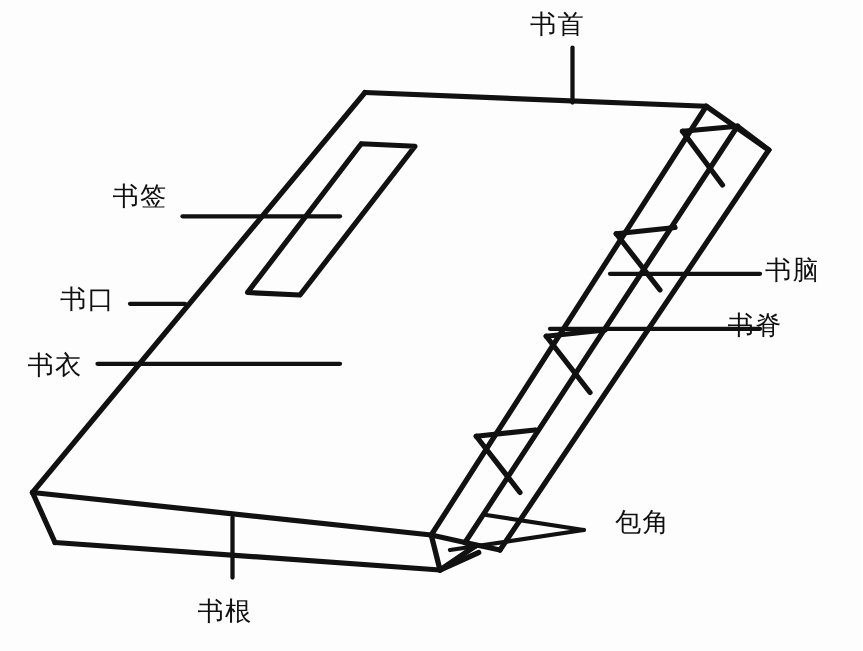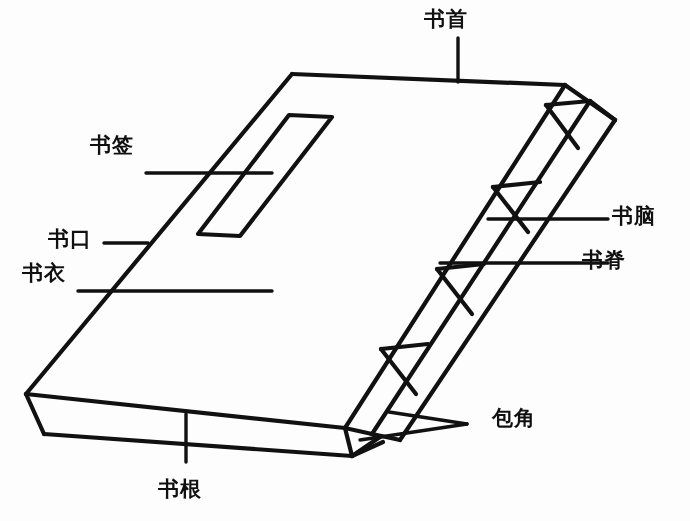--- a/index.html
+++ b/index.html
@@ -22,30 +22,30 @@
     position: absolute;
     left: 0;
     top: 0;
     width: 690px;
     height: 521px;
   }
   .label {
     position: absolute;
     font-family: "DejaVu Sans", sans-serif;
     font-size: 21px;
-    font-weight: 700;
+    font-weight: 400;
     color: #101010;
     letter-spacing: 1px;
     white-space: nowrap;
     line-height: 1;
   }
   .lbl-shushou  { left: 424px; top: 9px; }
-  .lbl-shuqian  { left: 90px;  top: 135px; }
+  .lbl-shuqian  { left: 90px;  top: 147px; }
   .lbl-shukou   { left: 48px;  top: 229px; }
-  .lbl-shuyi    { left: 22px;  top: 263px; text-align: center; }
+  .lbl-shuyi    { left: 22px;  top: 282px; text-align: center; }
   .lbl-shunao   { left: 612px; top: 206px; text-align: right; }
   .lbl-shuji    { left: 582px; top: 250px; }
   .lbl-baojiao  { left: 492px; top: 408px; }
   .lbl-shugen   { left: 158px; top: 479px; }
 </style>
 </head>
 <body>
 
 <div id="stage">
 

